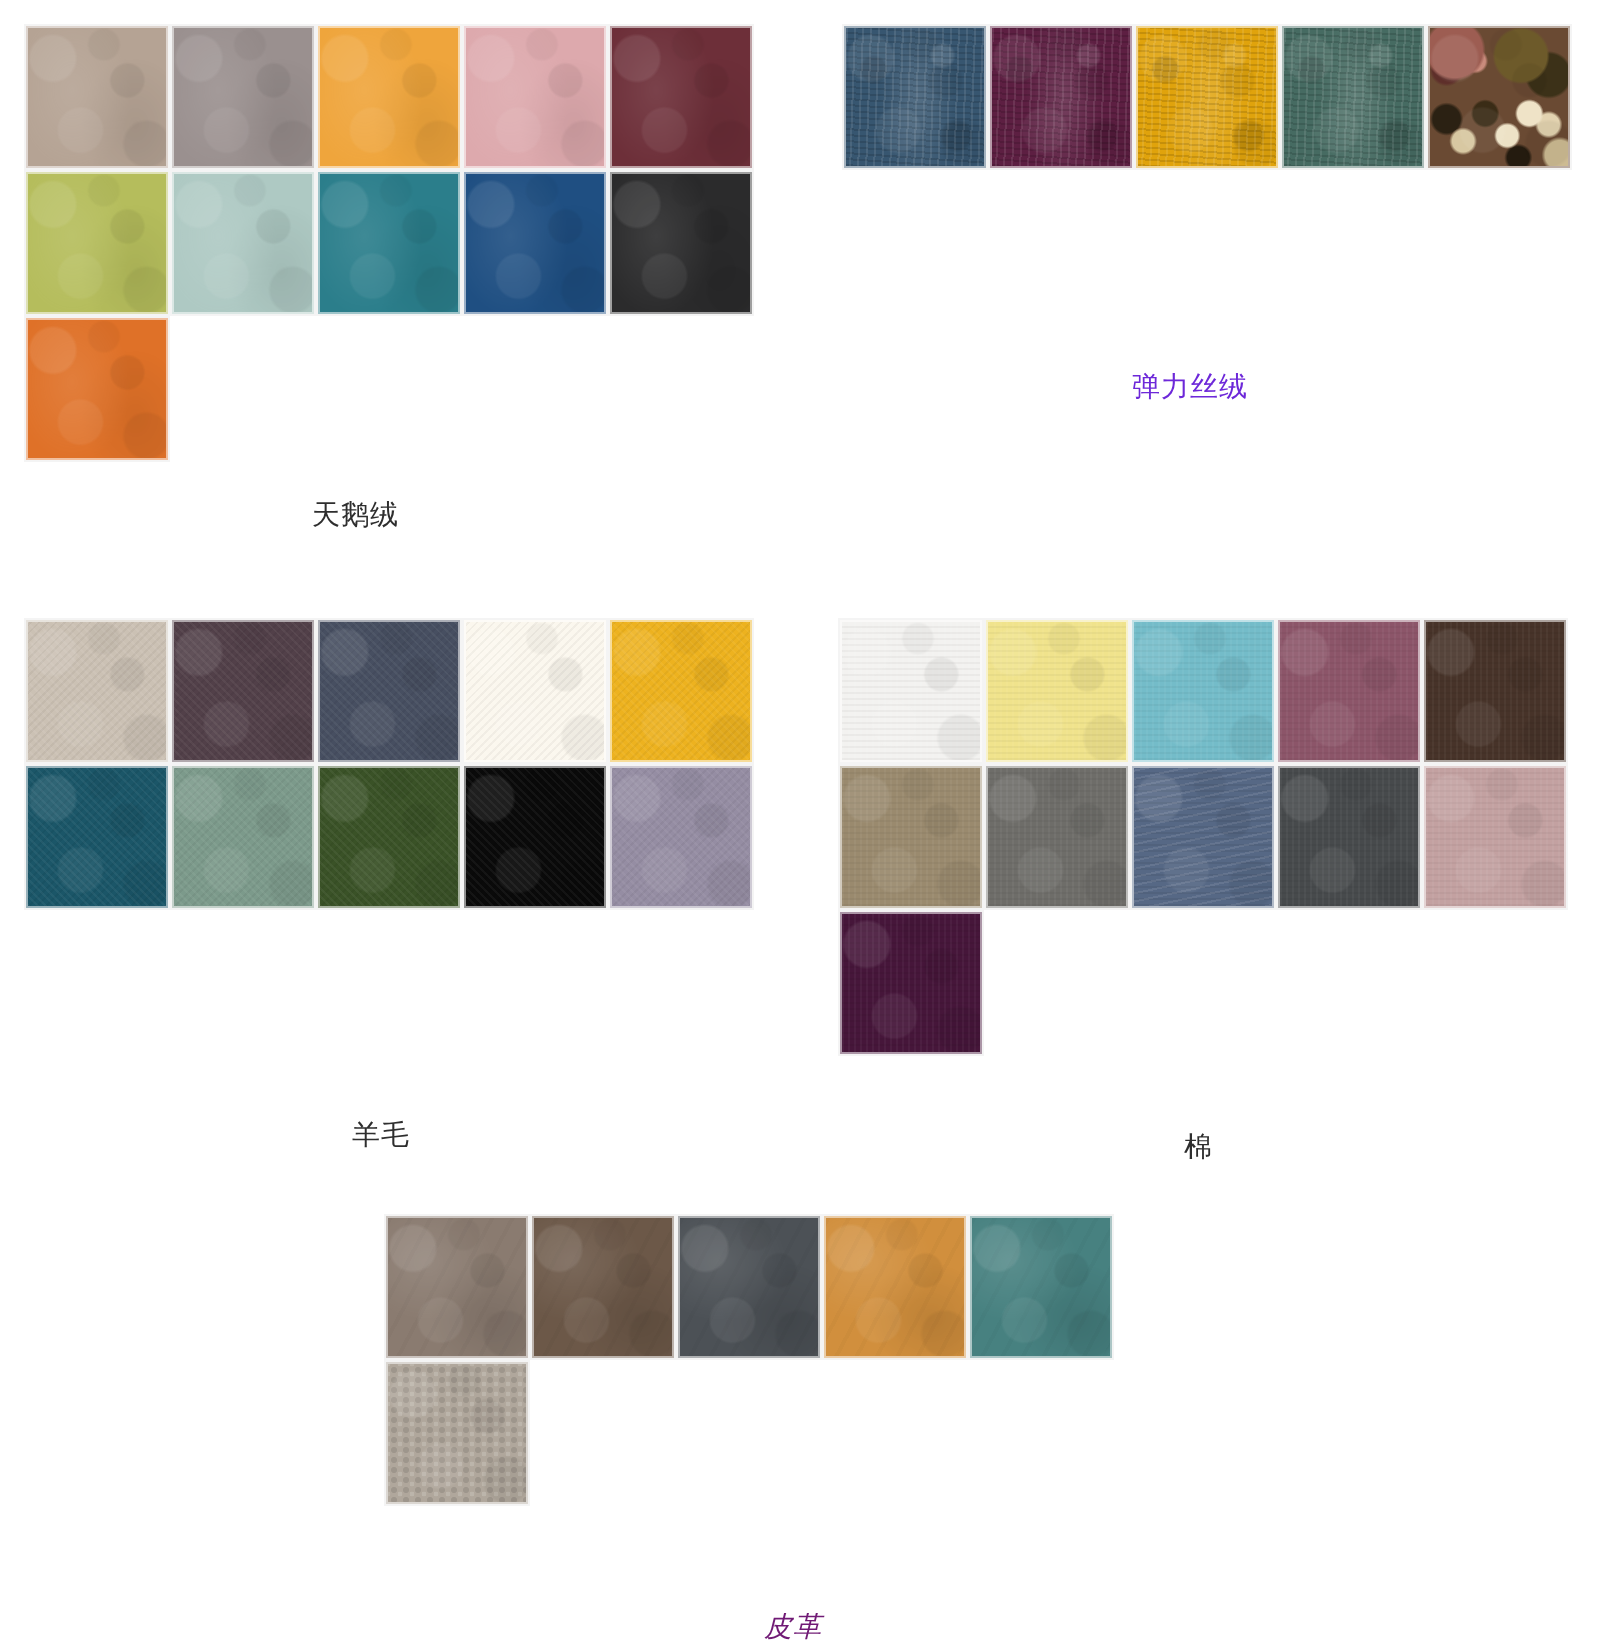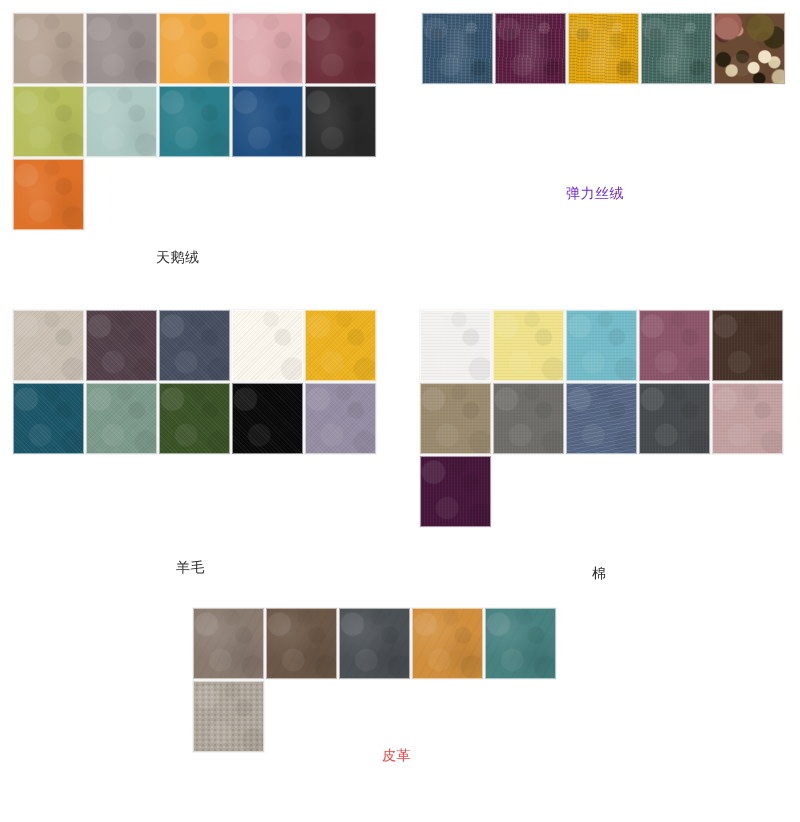--- a/index.html
+++ b/index.html
@@ -186,14 +186,14 @@
     <div class="group" style="left: 193px; top: 608px;">
       <div class="swatch-grid" style="width: 363px;">
         <div class="swatch tx-leather" title="warm-grey-taupe" style="background-color: rgb(138, 123, 112);"></div>
         <div class="swatch tx-leather" title="chestnut-brown" style="background-color: rgb(108, 88, 72);"></div>
         <div class="swatch tx-leather" title="graphite-grey" style="background-color: rgb(76, 81, 86);"></div>
         <div class="swatch tx-leather" title="camel-tan" style="background-color: rgb(209, 143, 61);"></div>
         <div class="swatch tx-leather" title="teal-green" style="background-color: rgb(71, 129, 128);"></div>
         <div class="swatch tx-pebble" title="pebbled-greige" style="background-color: rgb(176, 167, 156);"></div>
       </div>
     </div>
-    <div class="group-label" style="left: 382px; top: 748px; color: #ef4444;">皮革</div>
+    <div class="group-label" style="left: 382px; top: 806px; color: #701a75; font-style: italic;">皮革</div>
   </div>
 
 </body></html>

